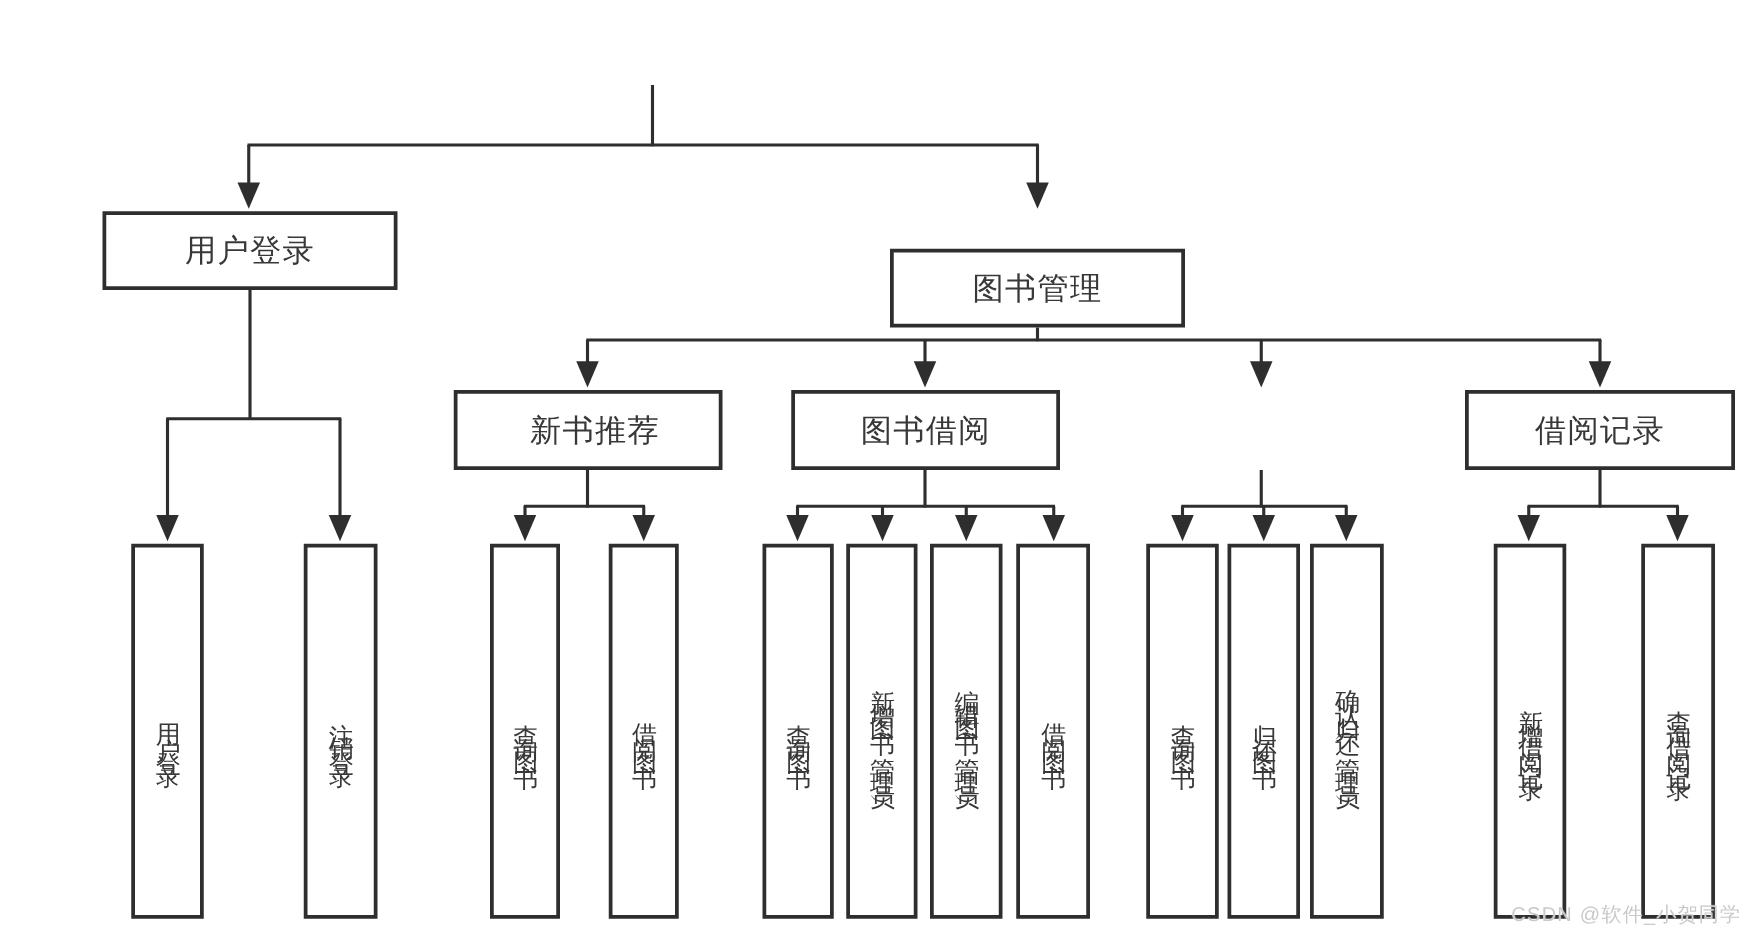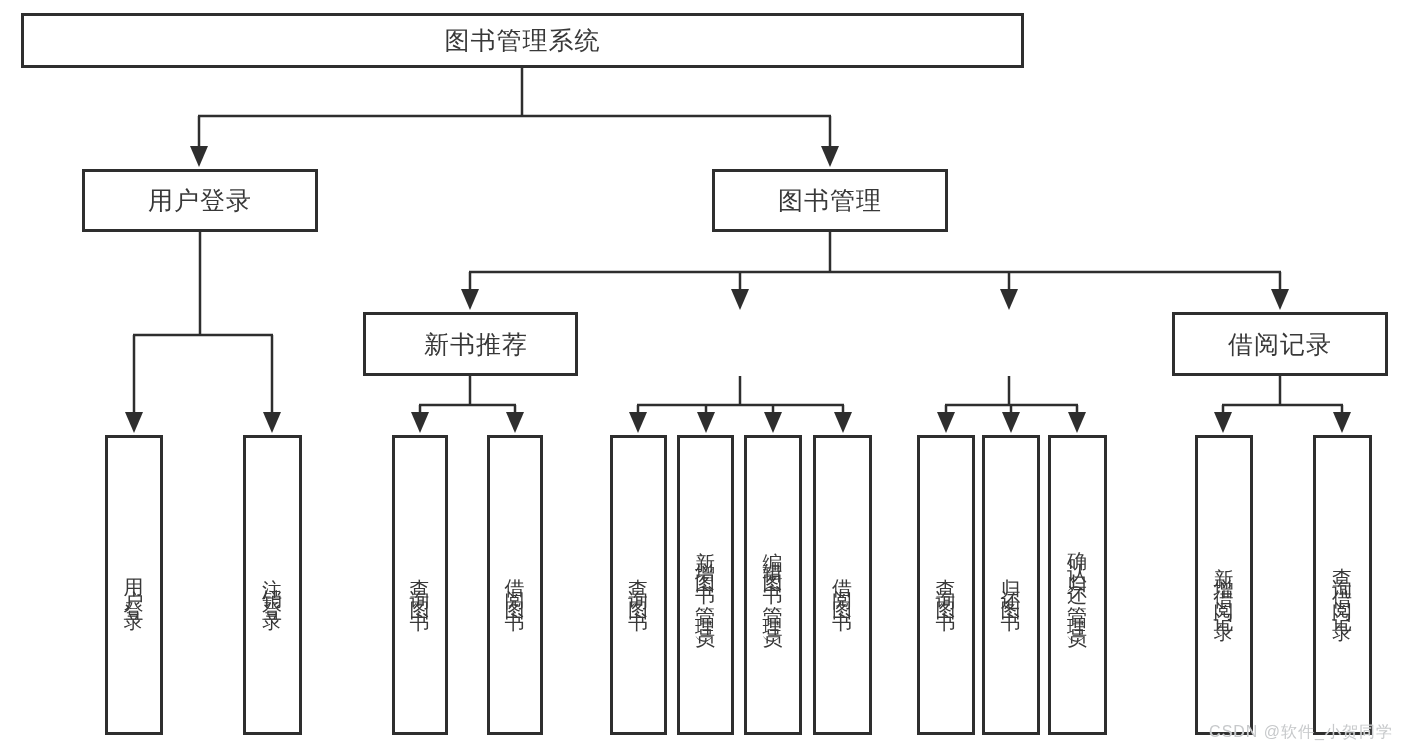--- a/index.html
+++ b/index.html
@@ -112,26 +112,26 @@
       <polygon points="764,412 782,412 773,433"></polygon>
       <polygon points="834,412 852,412 843,433"></polygon>
       <polygon points="937,412 955,412 946,433"></polygon>
       <polygon points="1002,412 1020,412 1011,433"></polygon>
       <polygon points="1068,412 1086,412 1077,433"></polygon>
       <polygon points="1214,412 1232,412 1223,433"></polygon>
       <polygon points="1333,412 1351,412 1342,433"></polygon>
     </g>
   </svg>
 
-  <div class="node h root">图书管理系统</div>
 
   <div class="node h lvl2" style="left:82px;">用户登录</div>
-  <div class="node h lvl2" style="left:712px;">图书管理</div>
+  <div class="node h lvl2" style="left:712px;margin-top:30px;">图书管理</div>
 
   <div class="node h lvl3" style="left:363px;padding-left:11px;">新书推荐</div>
+  <div class="node h lvl3" style="left:633px;">图书借阅</div>
   <div class="node h lvl3" style="left:1172px;width:216px;">借阅记录</div>
 
   <div class="node v leaf" style="left:105px;width:58px;">用户登录</div>
   <div class="node v leaf" style="left:243px;width:59px;">注销登录</div>
 
   <div class="node v leaf" style="left:392px;width:56px;">查询图书</div>
   <div class="node v leaf" style="left:487px;width:56px;">借阅图书</div>
 
   <div class="node v leaf" style="left:610px;width:57px;">查询图书</div>
   <div class="node v leaf" style="left:677px;width:57px;">新增图书（管理员）</div>

